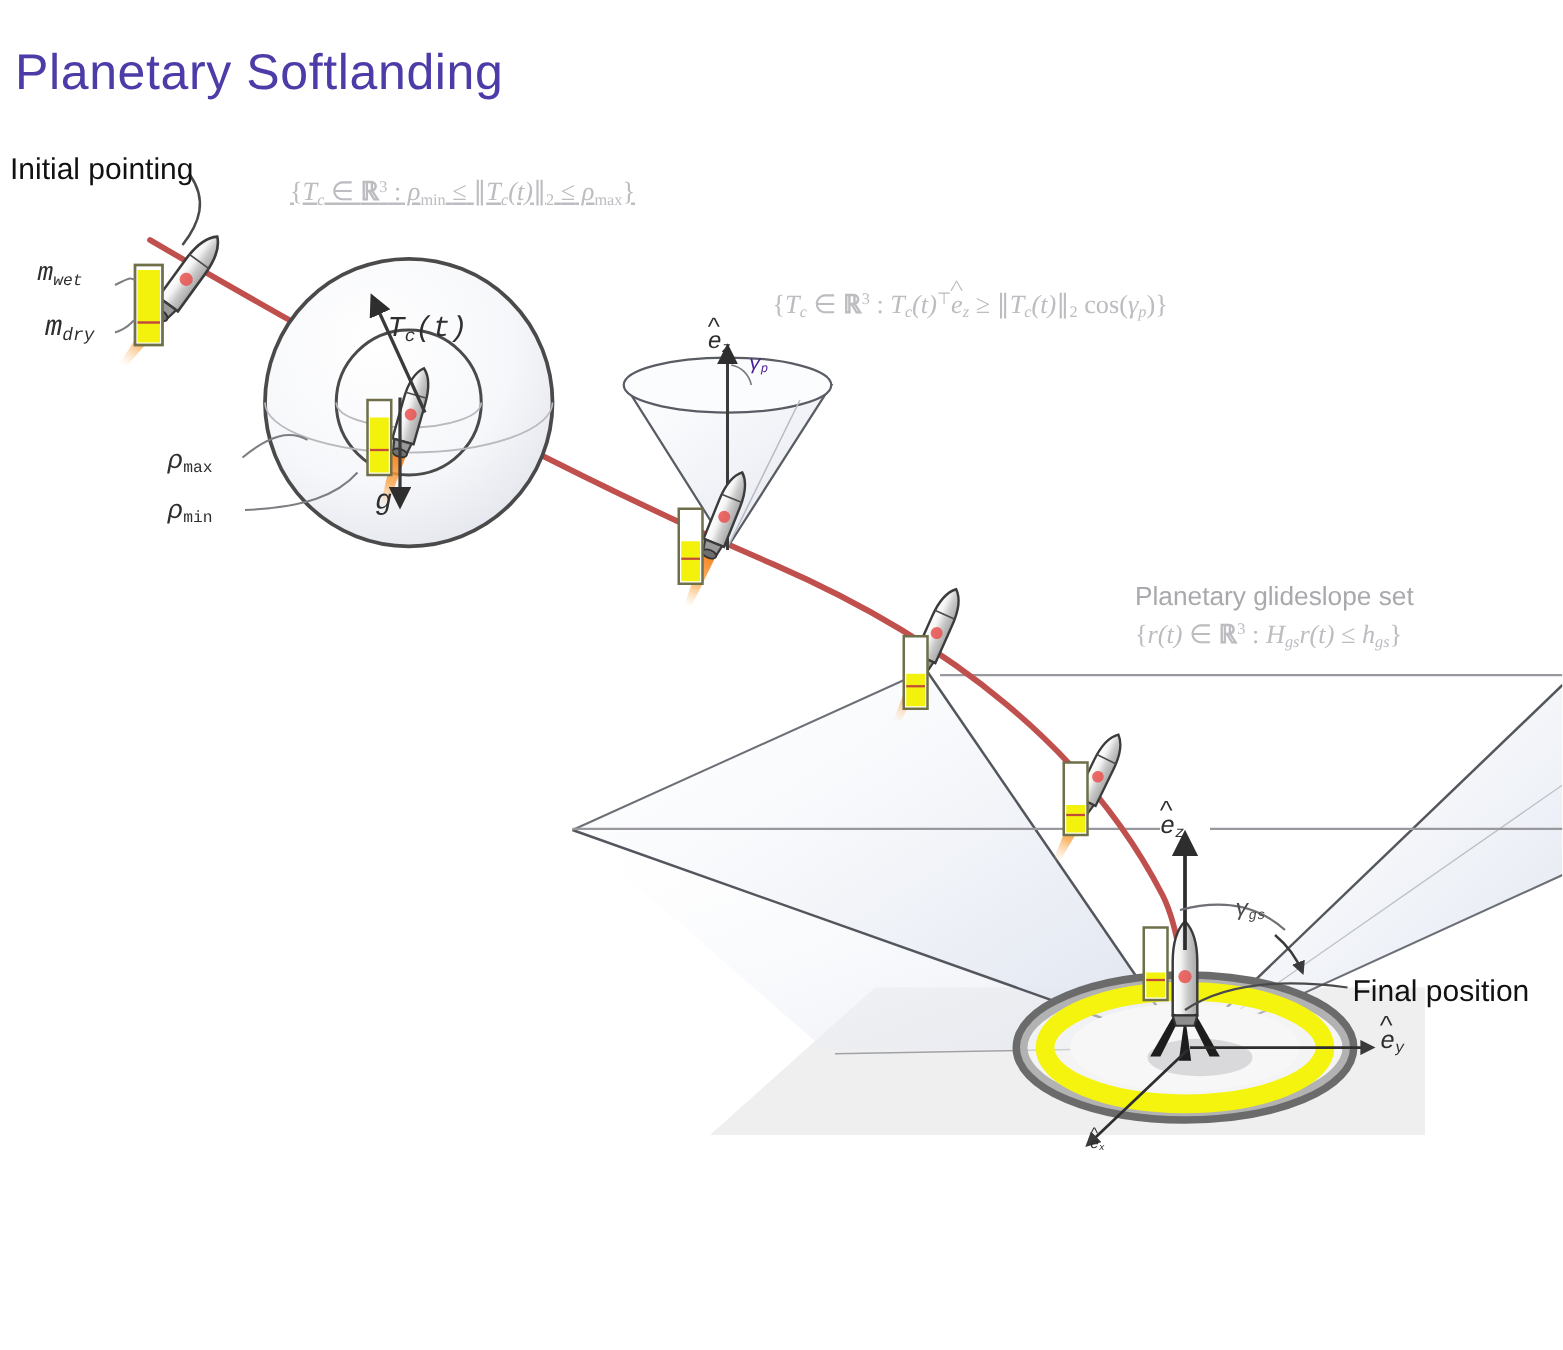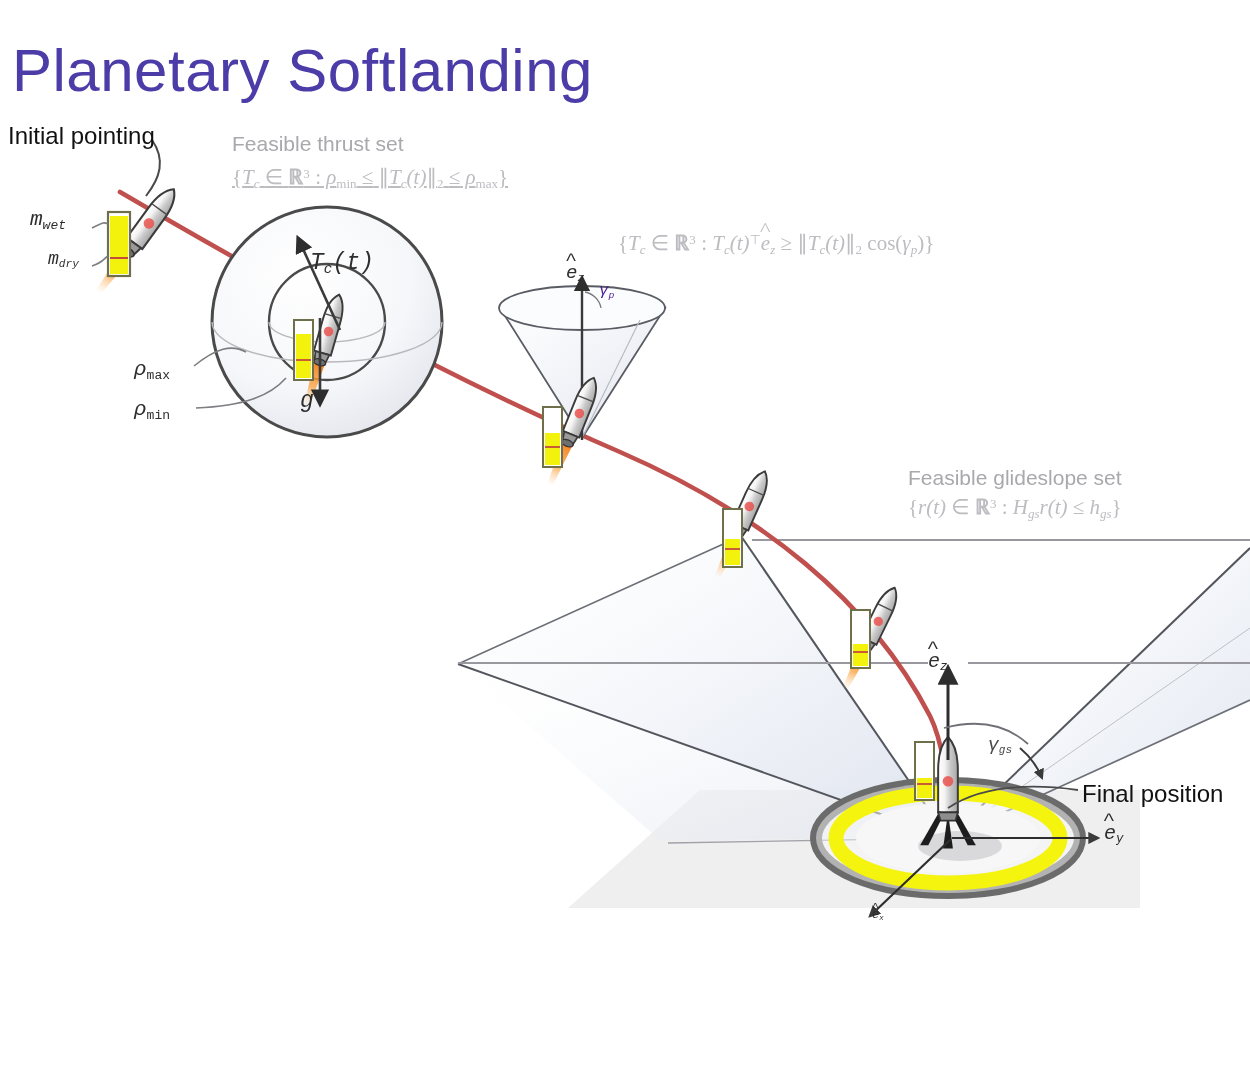--- a/index.html
+++ b/index.html
@@ -2,21 +2,21 @@
 <html><head>
 <meta charset="utf-8">
 <title>Planetary Softlanding</title>
 <style>
   html,body{margin:0;padding:0;background:#ffffff;}
   body{width:1250px;height:1080px;overflow:hidden;
        font-family:"Liberation Sans", sans-serif;}
   #stage{position:relative;width:1250px;height:1080px;background:#fff;}
   #vec{position:absolute;left:0;top:0;width:1250px;height:1080px;}
   .lbl{position:absolute;white-space:nowrap;}
-  .title{left:12px;top:36px;font-size:60px;color:#4b3ca8;letter-spacing:.5px;}
+  .title{left:12px;top:36px;font-size:40px;color:#4b3ca8;letter-spacing:.5px;}
   .hdr{color:#111;font-size:24px;}
   .setttl{color:#a9a9ad;font-size:21px;}
   .setmath{color:#bcbcc1;font-size:21px;font-family:"Liberation Serif",serif;font-style:italic;}
   .setmath .up{font-style:normal;}
   .mth{font-family:Liberation Mono, monospace;font-style:italic;color:#2e2e2e;}
   .sub{font-size:.62em;vertical-align:-.28em;font-style:italic;}
   .supn{font-size:.62em;vertical-align:.5em;font-style:normal;}
   .subn{font-size:.62em;vertical-align:-.28em;font-style:normal;}
   .hat{position:relative;}
   .hat:before{content:"^";position:absolute;left:50%;top:-.62em;
@@ -202,21 +202,21 @@
 
   <div class="lbl title">Planetary Softlanding</div>
 
   <div class="lbl hdr" style="left:8px;top:122px;">Initial pointing</div>
 
   <div class="lbl hdr" style="left:1082px;top:780px;">Final position</div>
 
   <div class="lbl mth" style="left:30px;top:208px;font-size:21px;">
     <span>m</span><span class="sub">wet</span>
   </div>
-  <div class="lbl mth" style="left:48px;top:249px;font-size:18px;text-align:center;">
+  <div class="lbl mth" style="left:36px;top:249px;font-size:23px;text-align:center;">
     <span>m</span><span class="sub">dry</span>
   </div>
 
   <div class="lbl mth" style="left:134px;top:358px;font-size:21px;">
     <span>ρ</span><span class="subn">max</span>
   </div>
   <div class="lbl mth" style="left:134px;top:398px;font-size:21px;">
     <span>ρ</span><span class="subn">min</span>
   </div>
 
@@ -234,37 +234,36 @@
 
   <div class="lbl mth" style="left:928px;top:650px;font-size:20px;">
     <span class="hat">e</span><span class="sub">z</span>
   </div>
   <div class="lbl mth" style="left:1104px;top:822px;font-size:20px;">
     <span class="hat">e</span><span class="sub">y</span>
   </div>
   <div class="lbl mth" style="left:872px;top:908px;font-size:12px;text-align:center;">
     <span class="hat">e</span><span class="sub">x</span>
   </div>
-  <div class="lbl mth" style="left:988px;top:718px;font-size:18px;color:#4a4a4a;margin-top:17px;">
+  <div class="lbl mth" style="left:988px;top:718px;font-size:18px;color:#4a4a4a;">
     <span>γ</span><span class="sub">gs</span>
   </div>
 
   <div class="lbl" style="left:232px;top:132px;">
-    <div class="setttl">Feasible thrust set</div>
     <div class="setmath" style="margin-top:6px;text-decoration:underline;">
       <span class="up">{</span>T<span class="sub">c</span> <span class="up">∈</span> <span class="up" style="font-weight:bold;">ℝ</span><span class="supn">3</span> <span class="up">:</span> ρ<span class="subn">min</span> <span class="up">≤</span> <span class="up">∥</span>T<span class="sub">c</span>(t)<span class="up">∥</span><span class="subn">2</span> <span class="up">≤</span> ρ<span class="subn">max</span><span class="up">}</span>
     </div>
   </div>
 
   <div class="lbl" style="left:618px;top:222px;">
     <div class="setmath" style="margin-top:6px;">
       <span class="up">{</span>T<span class="sub">c</span> <span class="up">∈</span> <span class="up" style="font-weight:bold;">ℝ</span><span class="supn">3</span> <span class="up">:</span> T<span class="sub">c</span>(t)<span class="supn">⊤</span><span class="hat">e</span><span class="sub">z</span> <span class="up">≥</span> <span class="up">∥</span>T<span class="sub">c</span>(t)<span class="up">∥</span><span class="subn">2</span> <span class="up">cos(</span>γ<span class="sub">p</span><span class="up">)}</span>
     </div>
   </div>
 
   <div class="lbl" style="left:908px;top:466px;">
-    <div class="setttl">Feasible glideslope set</div>
+    <div class="setttl">Planetary glideslope set</div>
     <div class="setmath" style="margin-top:2px;">
       <span class="up">{</span>r(t) <span class="up">∈</span> <span class="up" style="font-weight:bold;">ℝ</span><span class="supn">3</span> <span class="up">:</span> H<span class="sub">gs</span>r(t) <span class="up">≤</span> h<span class="sub">gs</span><span class="up">}</span>
     </div>
   </div>
 
 </div>
 
 </body></html>

